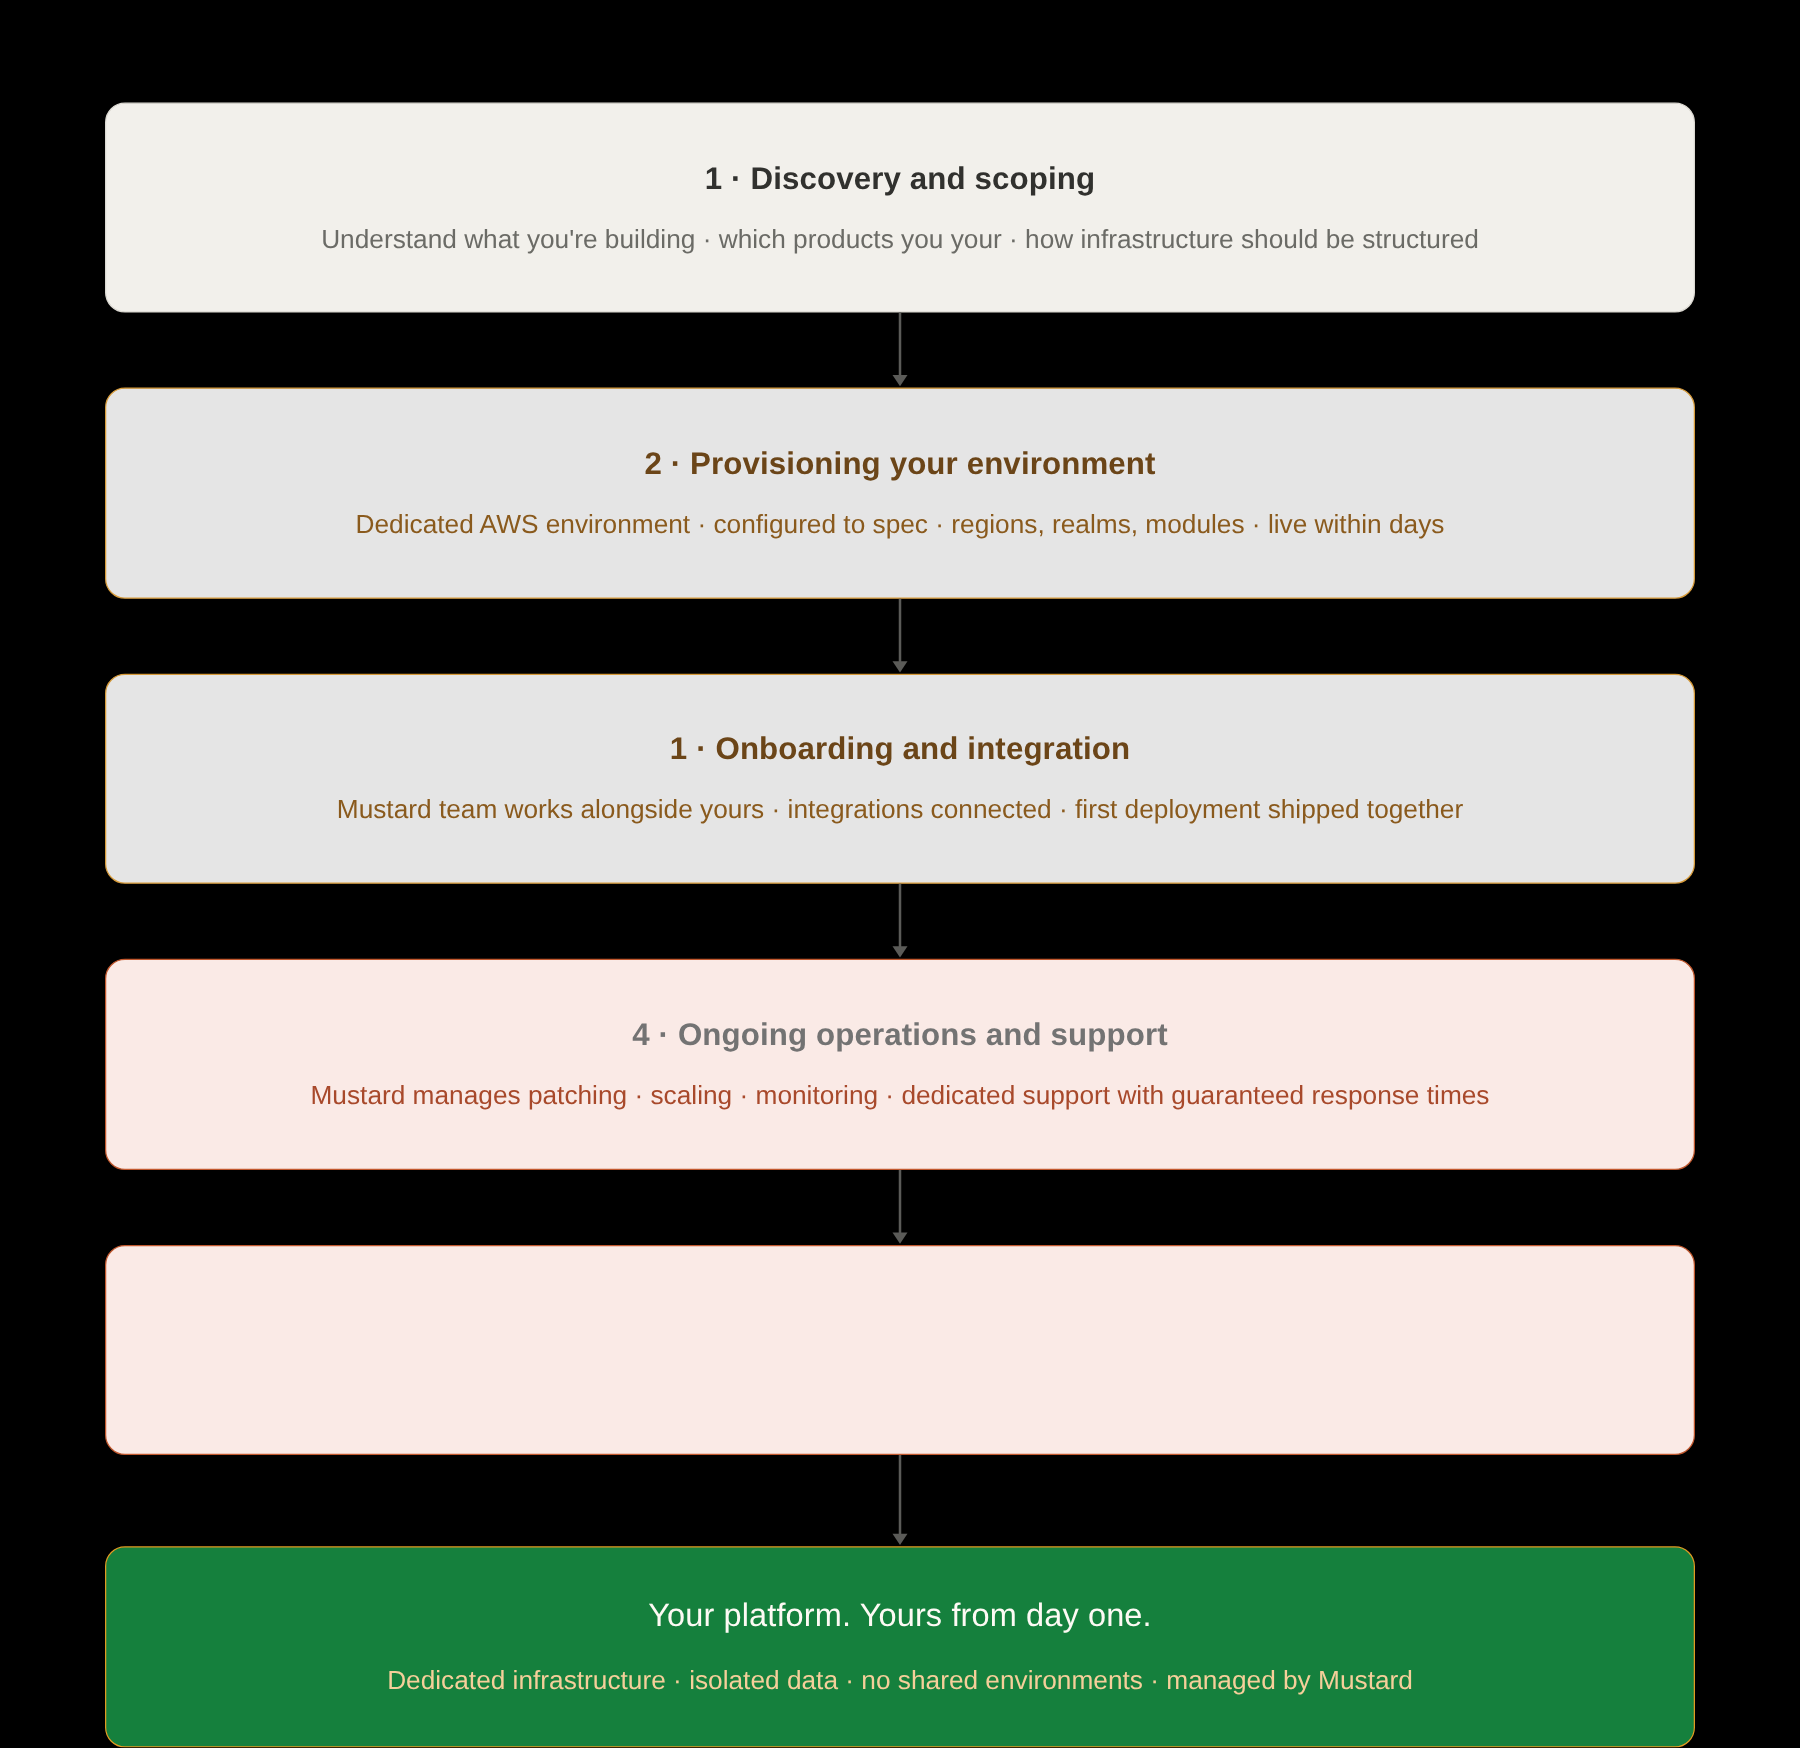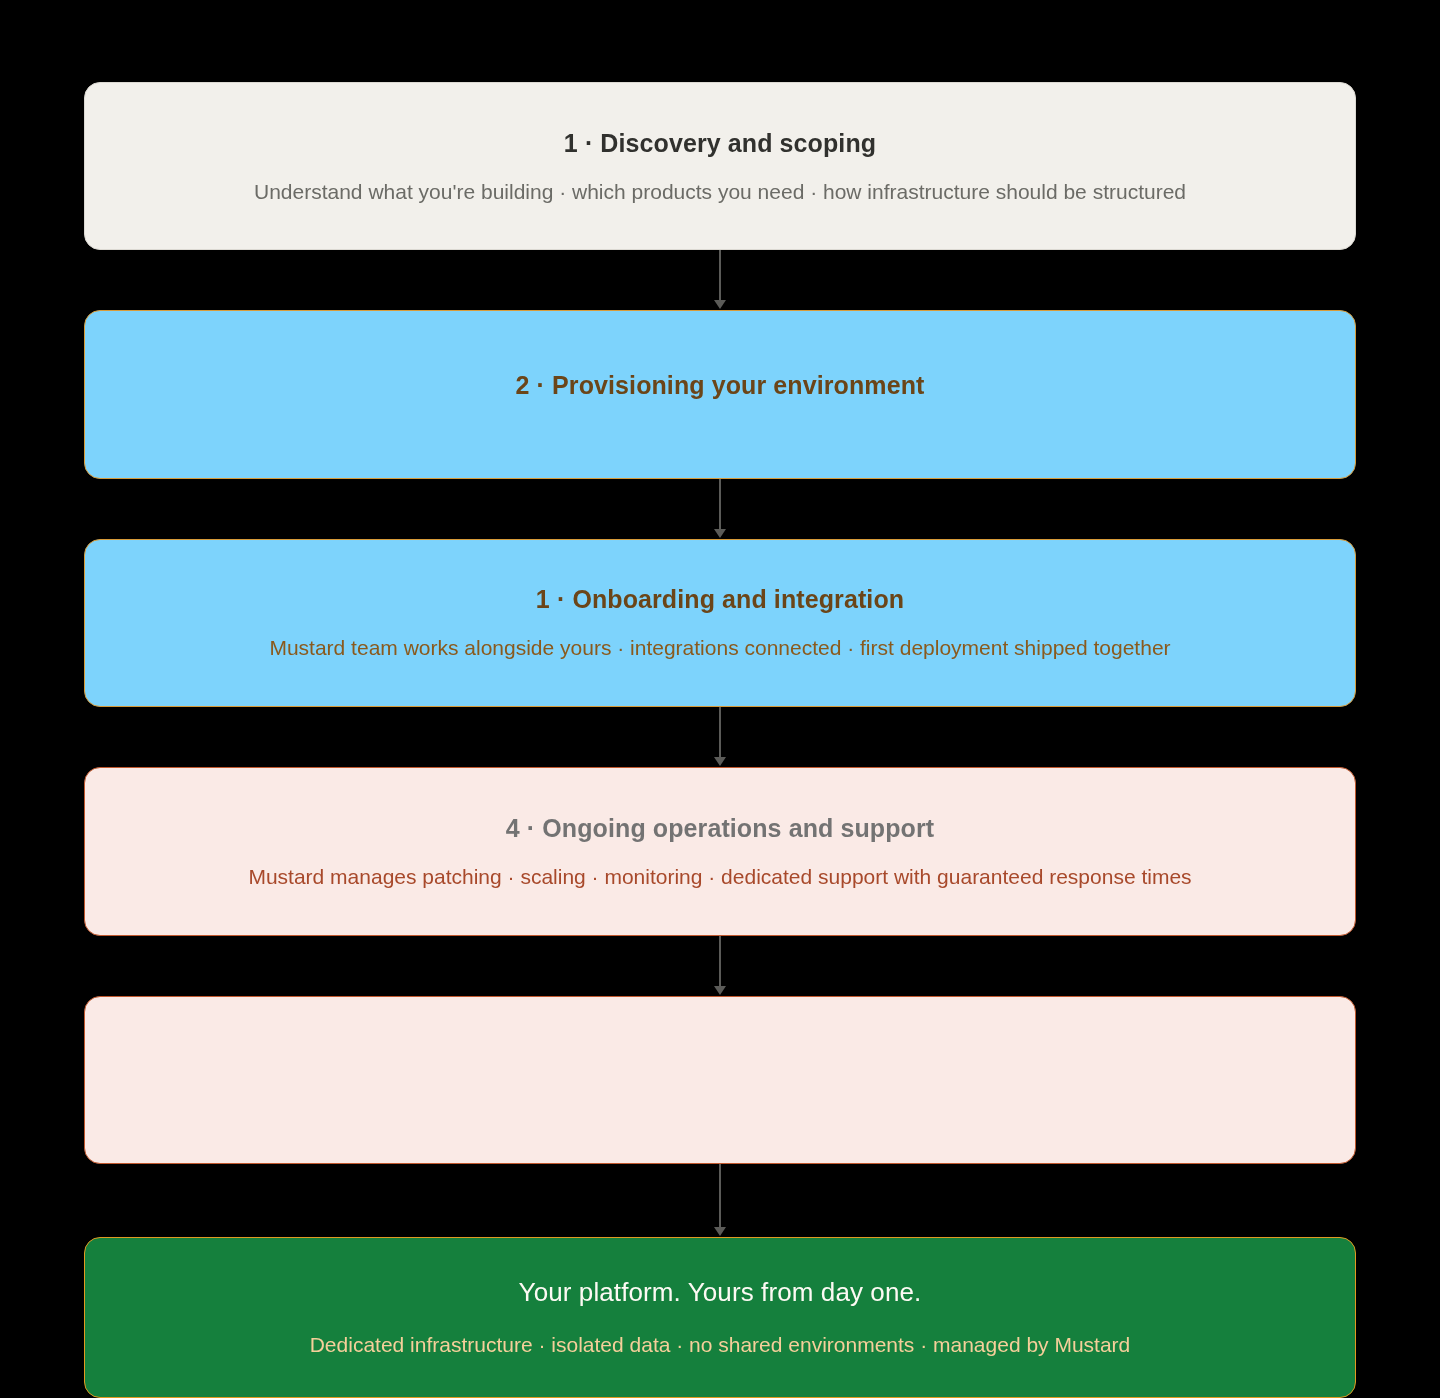--- a/index.html
+++ b/index.html
@@ -57,21 +57,21 @@
 
   
   .v-neutral {
     background: #f2f0eb;
     border-color: #dcd9d2;
   }
   .v-neutral .step-title { color: #31312e; }
   .v-neutral .step-sub   { color: #6b6b66; }
 
   .v-cream {
-    background: #7dd3fc;
+    background: #e5e5e5;
     border-color: #d79b3a;
   }
   .v-cream .step-title { color: #6b4518; }
   .v-cream .step-sub   { color: #8a5a1d; }
 
   .v-blush {
     background: #faeae6;
     border-color: #c1582e;
   }
   .v-blush .step-title { color: #737373; }
@@ -121,30 +121,31 @@
   .connector.long .line { height: 65px; }
   .connector.long .head { top: 63px; }
 </style>
 </head>
 <body>
 
 <div id="flow">
 
   <div class="step v-neutral">
     <div class="step-title">1 · Discovery and scoping</div>
-    <div class="step-sub">Understand what you're building · which products you need · how infrastructure should be structured</div>
+    <div class="step-sub">Understand what you're building · which products you your · how infrastructure should be structured</div>
   </div>
 
   <div class="connector">
     <div class="line"></div>
     <div class="head"></div>
   </div>
 
   <div class="step v-cream">
     <div class="step-title">2 · Provisioning your environment</div>
+    <div class="step-sub">Dedicated AWS environment · configured to spec · regions, realms, modules · live within days</div>
   </div>
 
   <div class="connector">
     <div class="line"></div>
     <div class="head"></div>
   </div>
 
   <div class="step v-cream">
     <div class="step-title">1 · Onboarding and integration</div>
     <div class="step-sub">Mustard team works alongside yours · integrations connected · first deployment shipped together</div>

